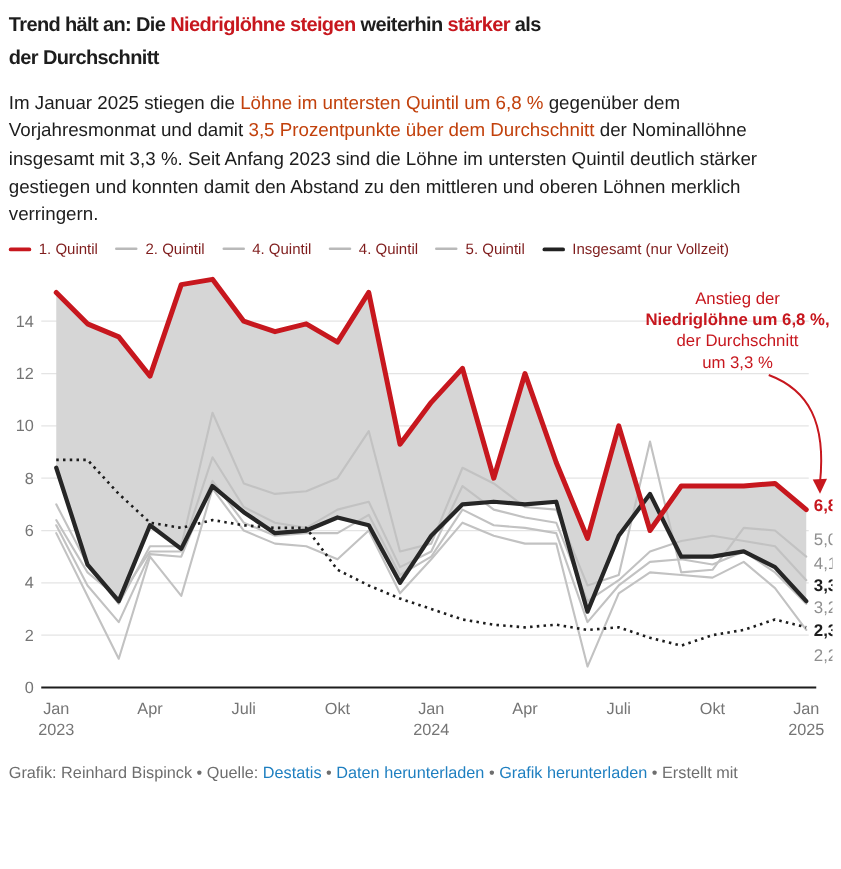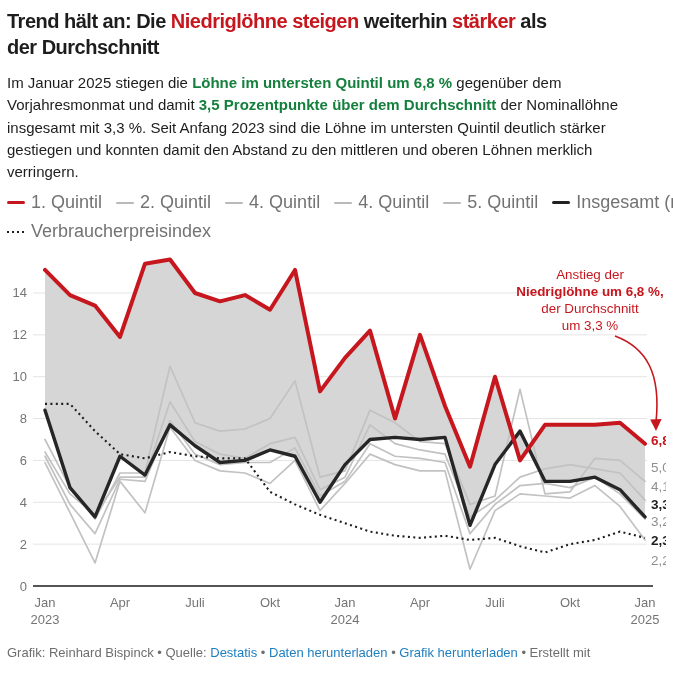--- a/index.html
+++ b/index.html
@@ -1,23 +1,23 @@
 <!DOCTYPE html>
 <html><head>
 <meta charset="utf-8">
 <style>
   html,body{margin:0;padding:0;background:#ffffff;}
   body{width:673px;font-family:"Liberation Sans",sans-serif;color:#1d1d1d;}
   .page{position:relative;padding:8px 7px 0 7px;}
-  h1.headline{font-size:20px;line-height:26px;margin:0 0 12px 0;letter-spacing:-0.5px;font-weight:bold;}
+  h1.headline{font-size:16px;line-height:26px;margin:0 0 12px 0;letter-spacing:-0.5px;font-weight:bold;}
   h1.headline .red{color:#c7171e;}
   p.intro{font-size:15px;line-height:22.3px;margin:0 0 9px 0;max-width:632px;}
-  p.intro .em{color:#15803d;font-weight:bold;}
+  p.intro .em{color:#c2410c;font-weight:normal;}
   .subtitle{font-size:14.5px;line-height:18px;margin:0 0 11px 0;color:#1d1d1d;}
-  .legend{font-size:18px;color:#737373;margin-bottom:3px;}
+  .legend{font-size:12px;color:#7f1d1d;margin-bottom:3px;}
   .legend-row{display:flex;gap:14px;margin-bottom:8px;align-items:center;}
   .legend-item{display:flex;align-items:center;gap:6px;white-space:nowrap;}
   .swatch{width:18px;flex:0 0 18px;border-radius:2px;}
   .swatch.red{height:3px;background:#c7171e;}
   .swatch.gray{height:2px;background:#b9b9b9;}
   .swatch.black{height:3px;background:#222222;}
   .swatch.dotted{height:2px;border-radius:0;background:repeating-linear-gradient(90deg,#1d1d1d 0 2px,transparent 2px 5px);}
   .chart-wrap{position:relative;}
   svg text{font-family:"Liberation Sans",sans-serif;}
   .ytick,.xtick{font-size:13px;fill:#757575;}
@@ -58,26 +58,20 @@
           <span class="swatch gray"></span>
           <span>4. Quintil</span>
         </span>
       <span class="legend-item">
           <span class="swatch gray"></span>
           <span>5. Quintil</span>
         </span>
       <span class="legend-item">
           <span class="swatch black"></span>
           <span>Insgesamt (nur Vollzeit)</span>
-        </span>
-    </div>
-    <div class="legend-row">
-      <span class="legend-item">
-          <span class="swatch dotted"></span>
-          <span>Verbraucherpreisindex</span>
         </span>
     </div>
   </div>
 
   <div class="chart-wrap">
     <svg id="chart-svg" width="659" height="384" viewBox="0 0 659 384" xmlns="http://www.w3.org/2000/svg">
         <text x="20" y="340.5" text-anchor="end" class="ytick">0</text>
         <line x1="26" y1="294.14" x2="640" y2="294.14" stroke="#e4e4e4" stroke-width="1"></line>
         <text x="20" y="298.64" text-anchor="end" class="ytick">2</text>
         <line x1="26" y1="252.28" x2="640" y2="252.28" stroke="#e4e4e4" stroke-width="1"></line>

